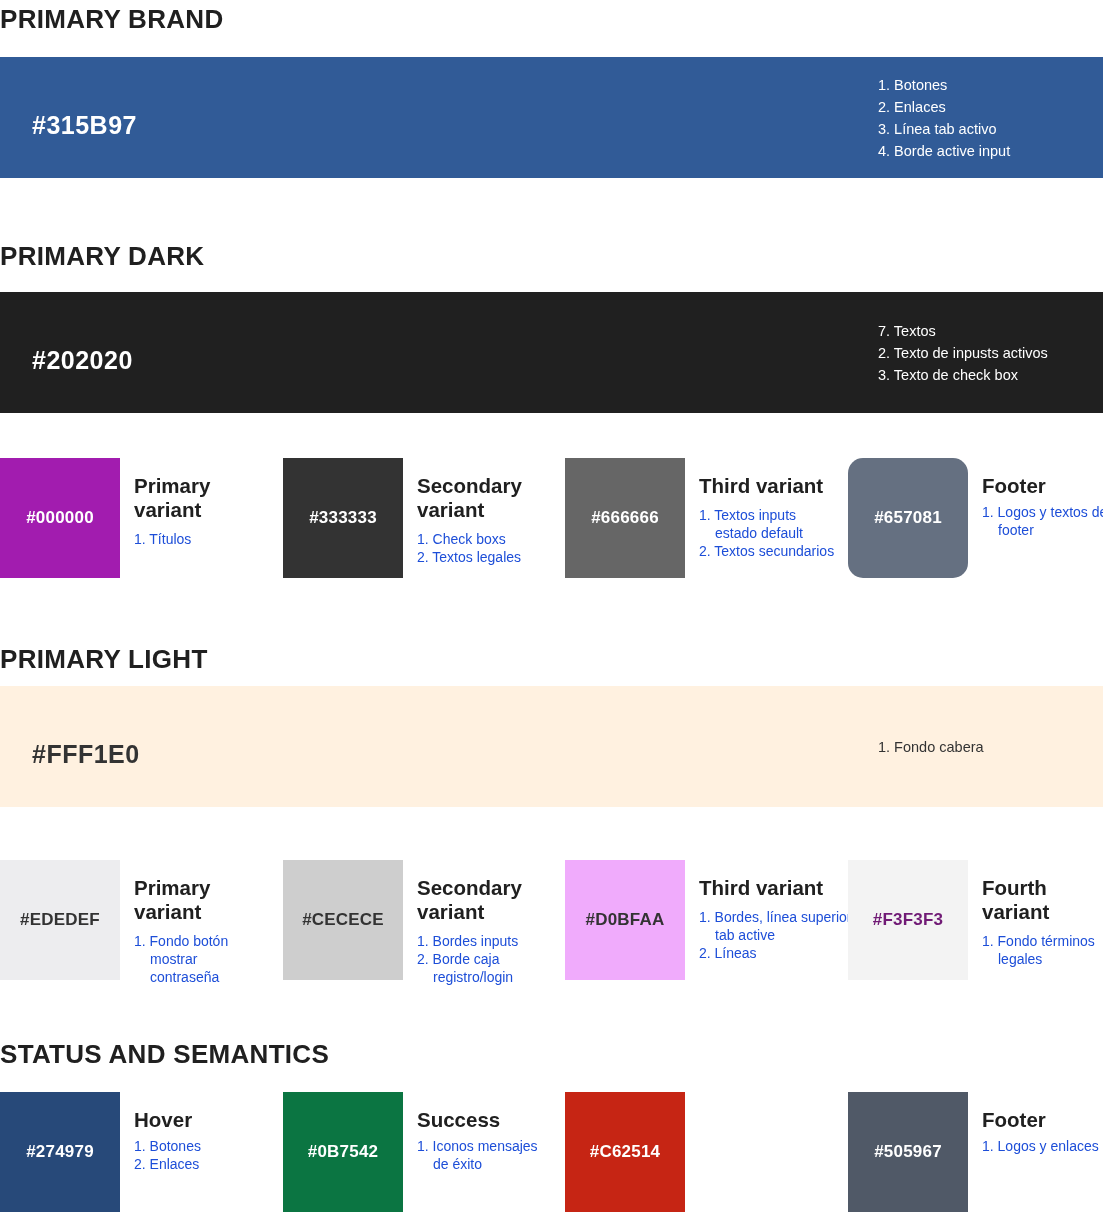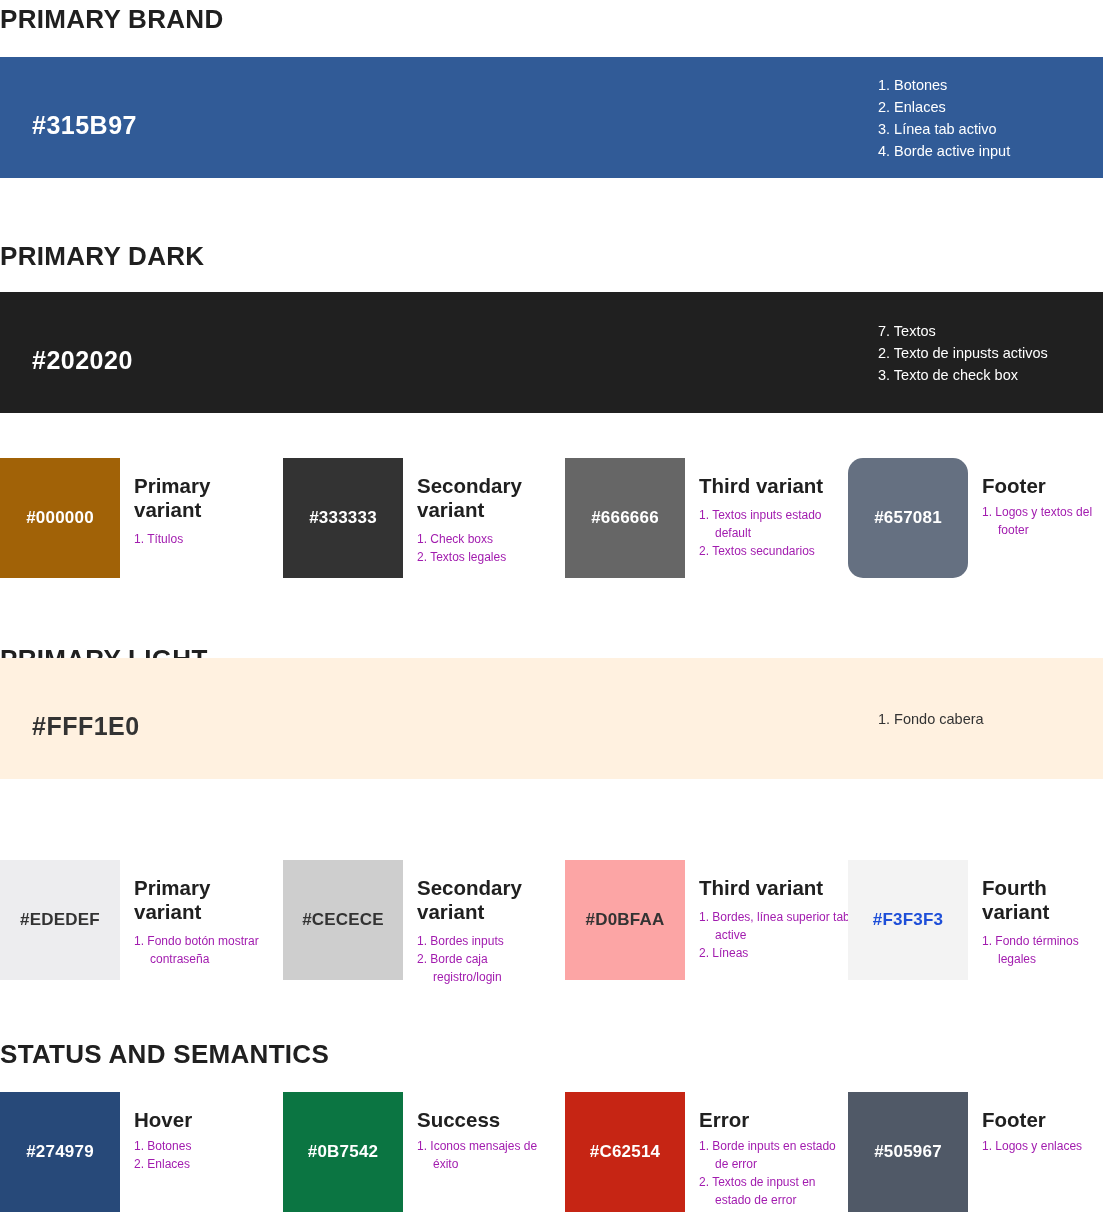--- a/index.html
+++ b/index.html
@@ -78,23 +78,23 @@
   }
   .variant-name {
     font-size: 20.5px;
     font-weight: bold;
     color: #202020;
     line-height: 24px;
     margin-top: 16px;
   }
   .variant-notes {
     margin-top: 8px;
-    font-size: 12px;
+    font-size: 14px;
     line-height: 18px;
-    color: #a21caf;
+    color: #1d4ed8;
   }
   .variant-notes li {
     list-style: none;
     padding-left: 16px;
     text-indent: -16px;
     white-space: normal;
   }
   .nowrap li { white-space: nowrap; }
 </style>
 </head>
@@ -124,21 +124,21 @@
       <ul class="band-notes" style="color:#FFFFFF;">
         <li>7. Textos</li>
         <li>2. Texto de inpusts activos</li>
         <li>3. Texto de check box</li>
       </ul>
     </div>
 
     <div class="variant-row" style="position:absolute;left:0;top:458px;">
 
       <div class="variant" style="left:0px;">
-        <div class="swatch" style="background:#a16207;">
+        <div class="swatch" style="background:#a21caf;">
           <span class="swatch-hex" style="color:#FFFFFF;">#000000</span>
         </div>
         <div class="variant-info">
           <div class="variant-name">Primary variant</div>
           <ul class="variant-notes">
             <li>1. Títulos</li>
           </ul>
         </div>
       </div>
 
@@ -179,21 +179,21 @@
           </ul>
         </div>
       </div>
 
     </div>
   </div>
 
   <div>
     <h2 class="section-title" style="position:absolute;left:0;top:645px;">PRIMARY LIGHT</h2>
 
-    <div class="band" style="position:absolute;left:0;top:658px;height:121px;background:#FFF1E0;">
+    <div class="band" style="position:absolute;left:0;top:686px;height:121px;background:#FFF1E0;">
       <span class="band-hex" style="color:#333333;">#FFF1E0</span>
       <ul class="band-notes" style="color:#333333;">
         <li>1. Fondo cabera</li>
       </ul>
     </div>
 
     <div class="variant-row" style="position:absolute;left:0;top:860px;">
 
       <div class="variant" style="left:0px;">
         <div class="swatch" style="background:#EDEDEF;">
@@ -214,35 +214,35 @@
         <div class="variant-info">
           <div class="variant-name">Secondary variant</div>
           <ul class="variant-notes">
             <li>1. Bordes inputs</li>
             <li>2. Borde caja registro/login</li>
           </ul>
         </div>
       </div>
 
       <div class="variant" style="left:565px;">
-        <div class="swatch" style="background:#fca5a5;">
+        <div class="swatch" style="background:#f0abfc;">
           <span class="swatch-hex" style="color:#333333;">#D0BFAA</span>
         </div>
         <div class="variant-info" style="width:168px;">
           <div class="variant-name">Third variant</div>
           <ul class="variant-notes">
             <li>1. Bordes, línea superior tab active</li>
             <li>2. Líneas</li>
           </ul>
         </div>
       </div>
 
       <div class="variant" style="left:848px;">
         <div class="swatch" style="background:#F3F3F3;">
-          <span class="swatch-hex" style="color:#1d4ed8;">#F3F3F3</span>
+          <span class="swatch-hex" style="color:#701a75;">#F3F3F3</span>
         </div>
         <div class="variant-info">
           <div class="variant-name">Fourth variant</div>
           <ul class="variant-notes">
             <li>1. Fondo términos legales</li>
           </ul>
         </div>
       </div>
 
     </div>
@@ -275,27 +275,20 @@
           <ul class="variant-notes" style="margin-top:5px;">
             <li>1. Iconos mensajes de éxito</li>
           </ul>
         </div>
       </div>
 
       <div class="variant" style="left:565px;">
         <div class="swatch" style="background:#C62514;">
           <span class="swatch-hex" style="color:#FFFFFF;">#C62514</span>
         </div>
-        <div class="variant-info" style="width:160px;">
-          <div class="variant-name">Error</div>
-          <ul class="variant-notes" style="margin-top:5px;">
-            <li>1. Borde inputs en estado de error</li>
-            <li>2. Textos de inpust en estado de error</li>
-          </ul>
-        </div>
       </div>
 
       <div class="variant" style="left:848px;">
         <div class="swatch" style="background:#505967;">
           <span class="swatch-hex" style="color:#FFFFFF;">#505967</span>
         </div>
         <div class="variant-info">
           <div class="variant-name">Footer</div>
           <ul class="variant-notes nowrap" style="margin-top:5px;">
             <li>1. Logos y enlaces</li>

